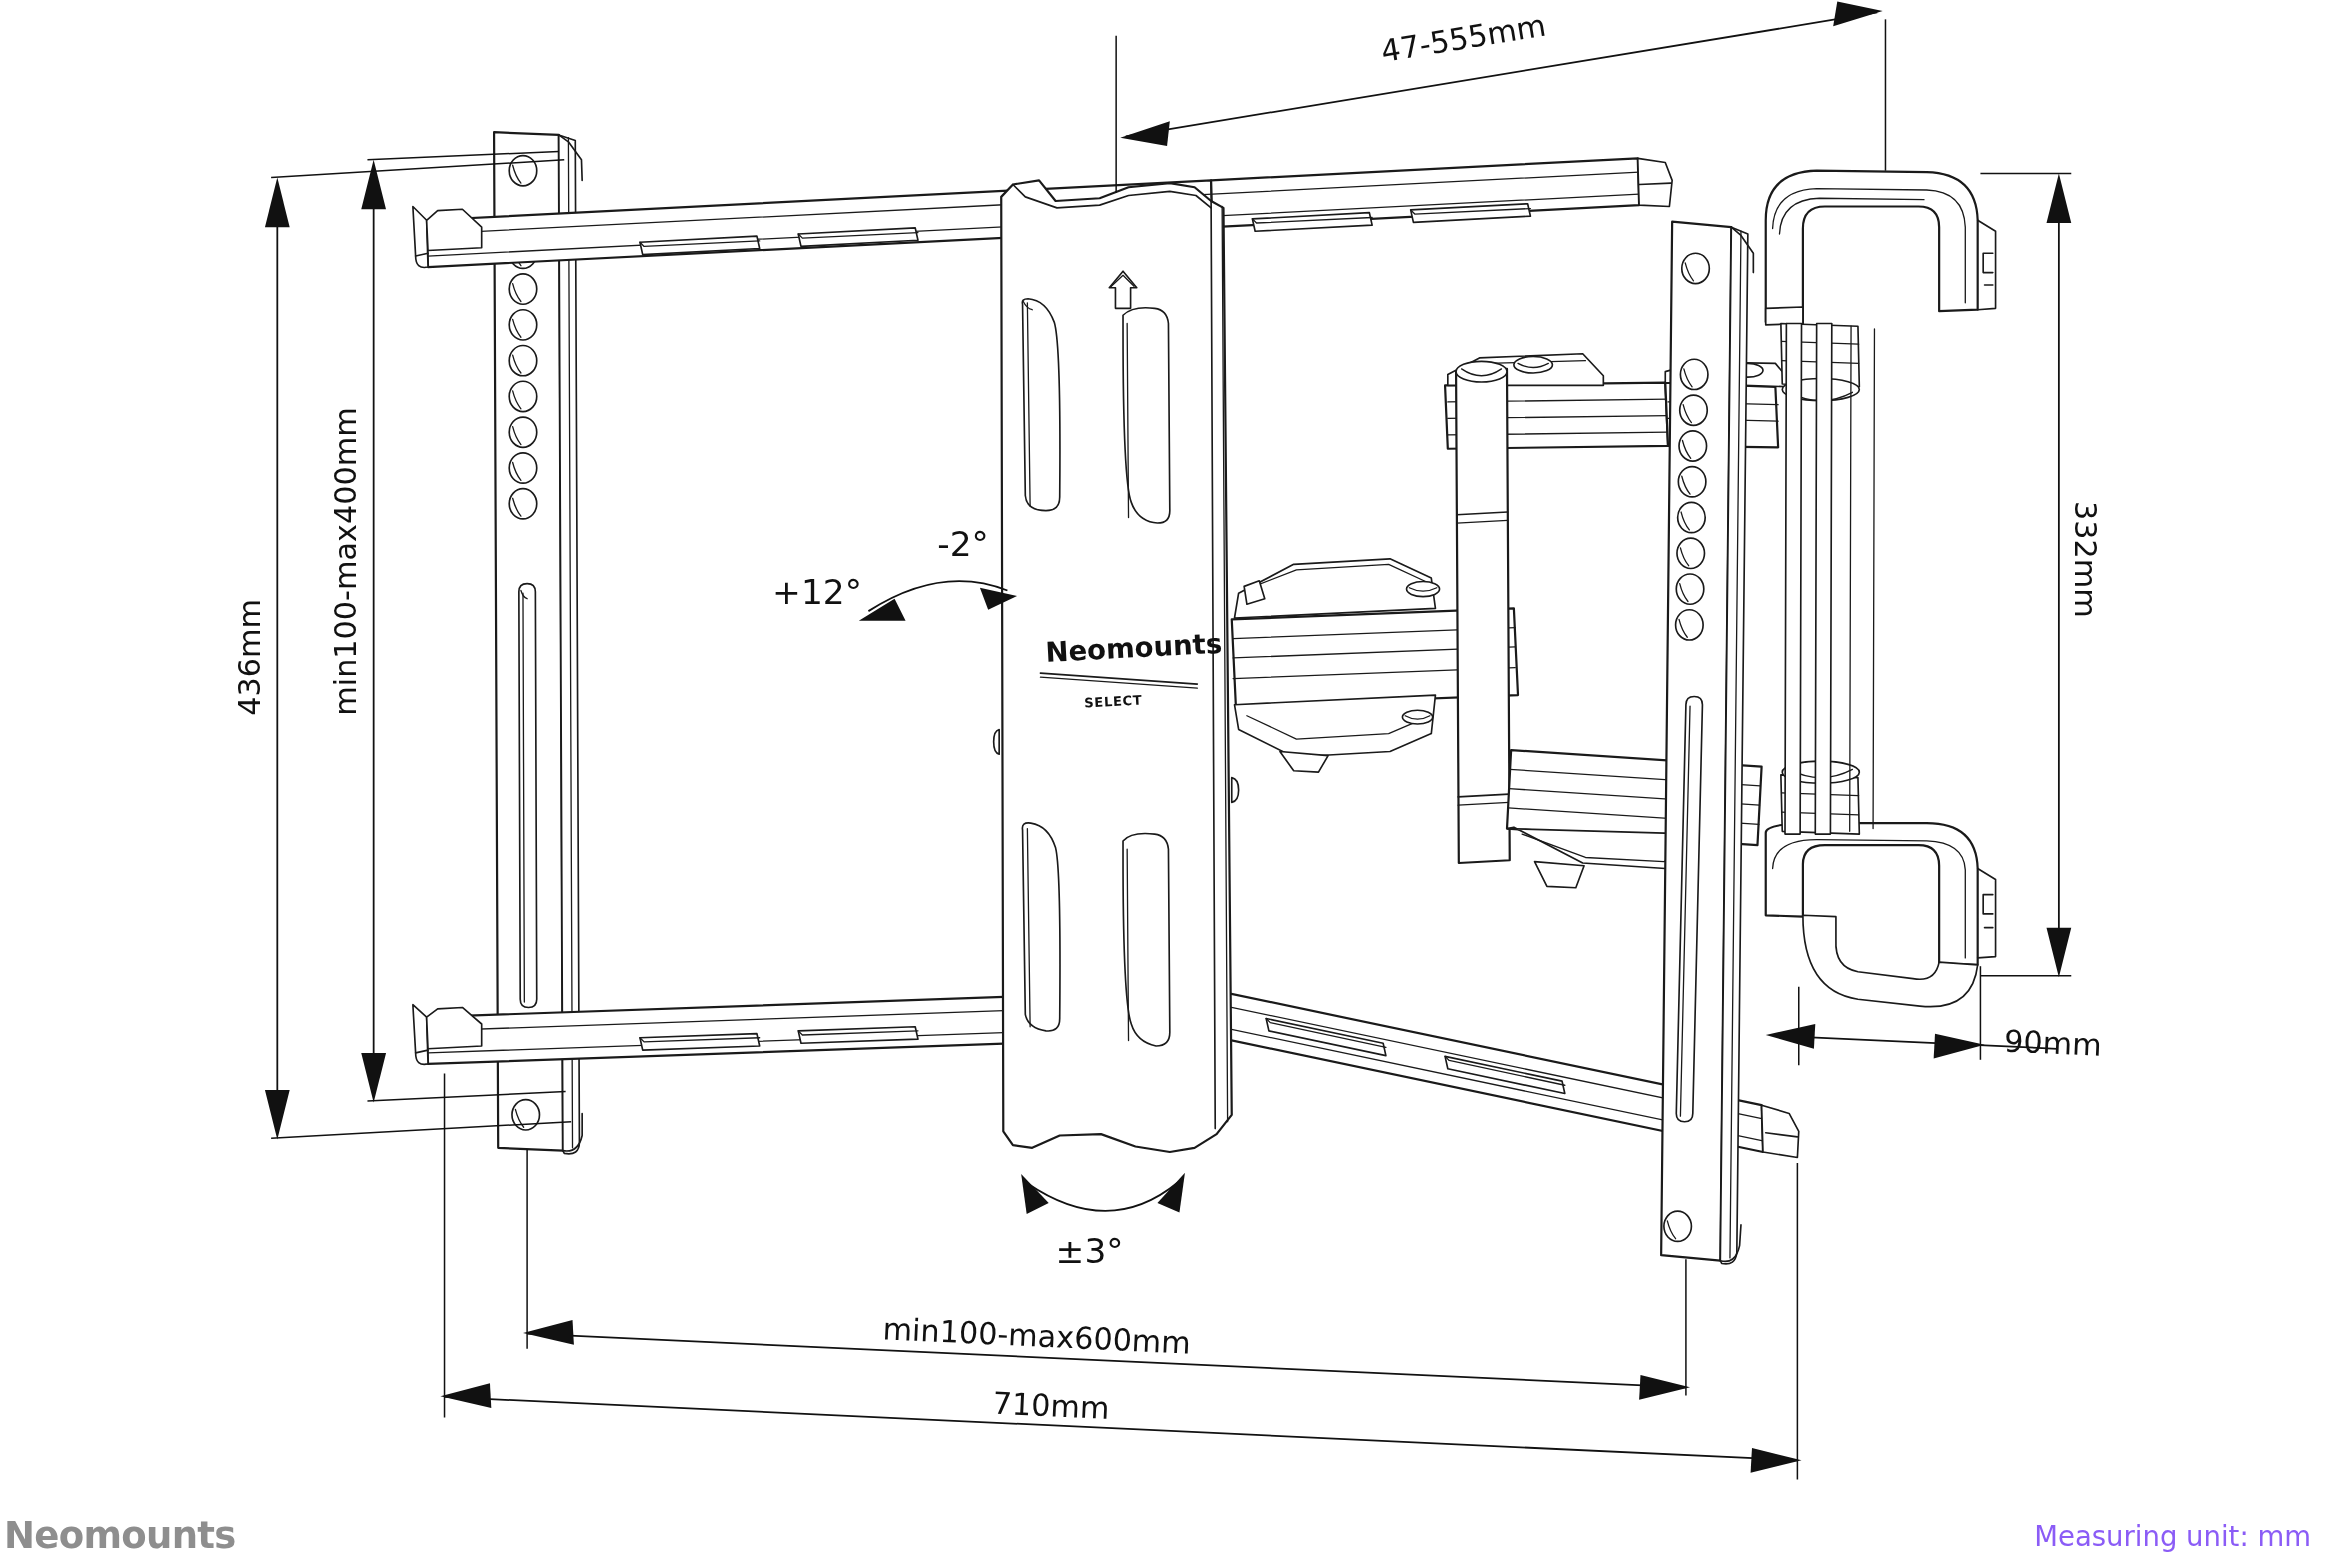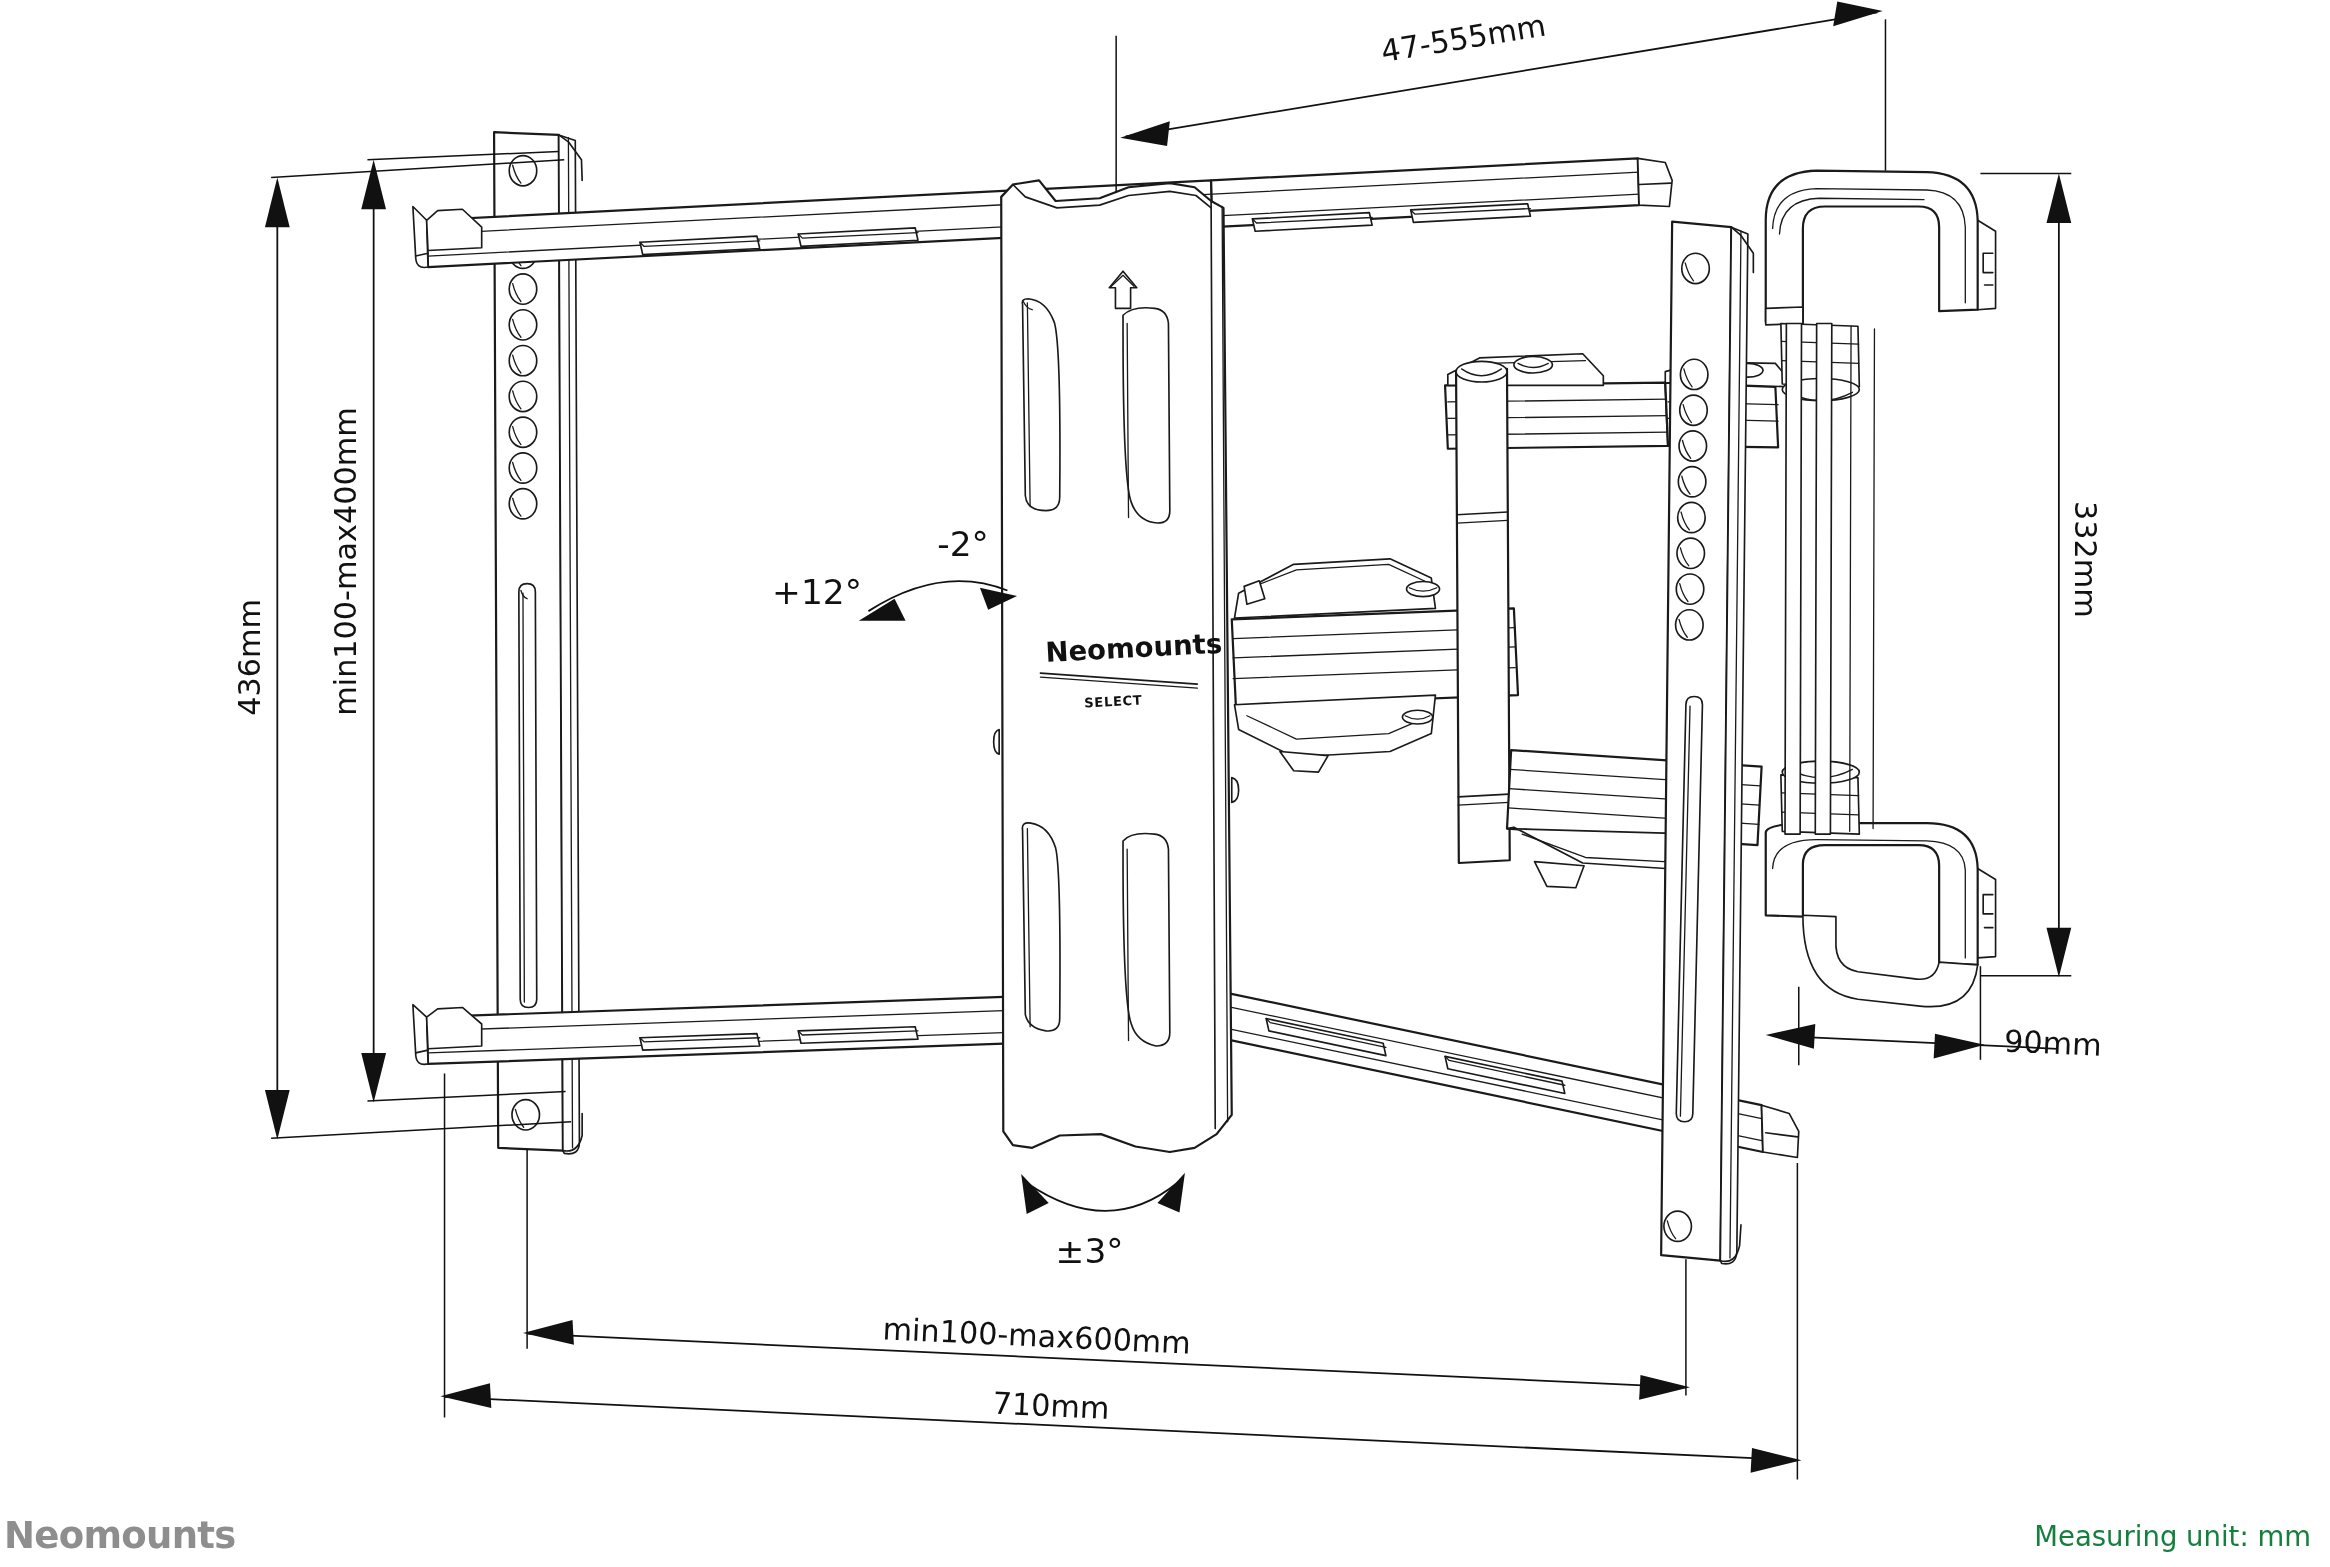--- a/index.html
+++ b/index.html
@@ -21,21 +21,21 @@
   .angtext{font-family:"DejaVu Sans","Liberation Sans",sans-serif;font-size:50px;fill:#111;}
   .footer-brand{
     position:absolute;left:4.1px;bottom:9.6px;
     font-family:"DejaVu Sans","Liberation Sans",sans-serif;
     font-size:37px;font-weight:700;color:#8e8e8e;letter-spacing:-0.7px;
     white-space:nowrap;
   }
   .footer-unit{
     position:absolute;right:19px;bottom:15px;
     font-family:"DejaVu Sans","Liberation Sans",sans-serif;
-    font-size:27.5px;color:#15803d;white-space:nowrap;margin-top:40px;
+    font-size:27.5px;color:#8b5cf6;white-space:nowrap;margin-top:40px;
   }
   .logo-text{font-family:"DejaVu Sans","Liberation Sans",sans-serif;font-weight:700;font-size:40px;fill:#111;}
   .logo-sub{font-family:"DejaVu Sans","Liberation Sans",sans-serif;font-weight:700;font-size:19px;fill:#111;letter-spacing:1px;}
 </style>
 </head>
 <body>
 
 <div id="stage">
 
   <svg class="drawing" viewBox="0 0 3386 2277">

